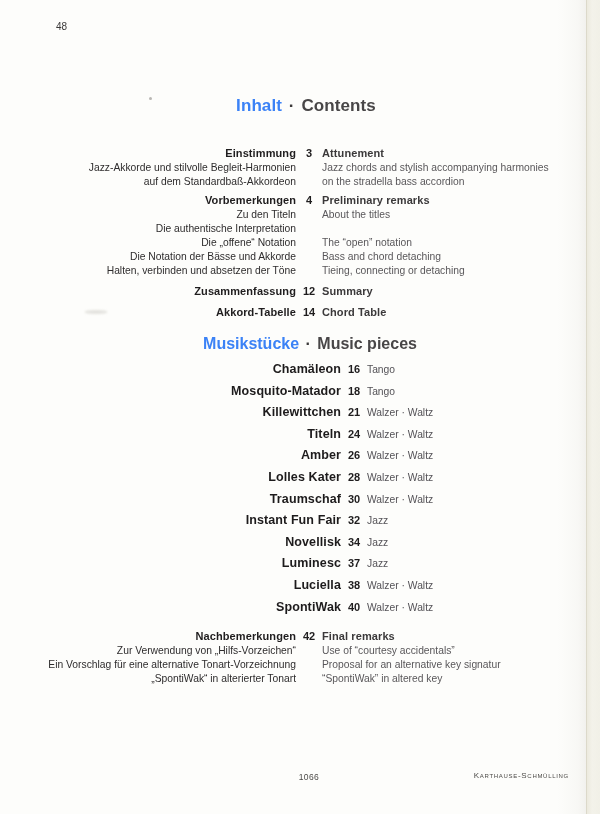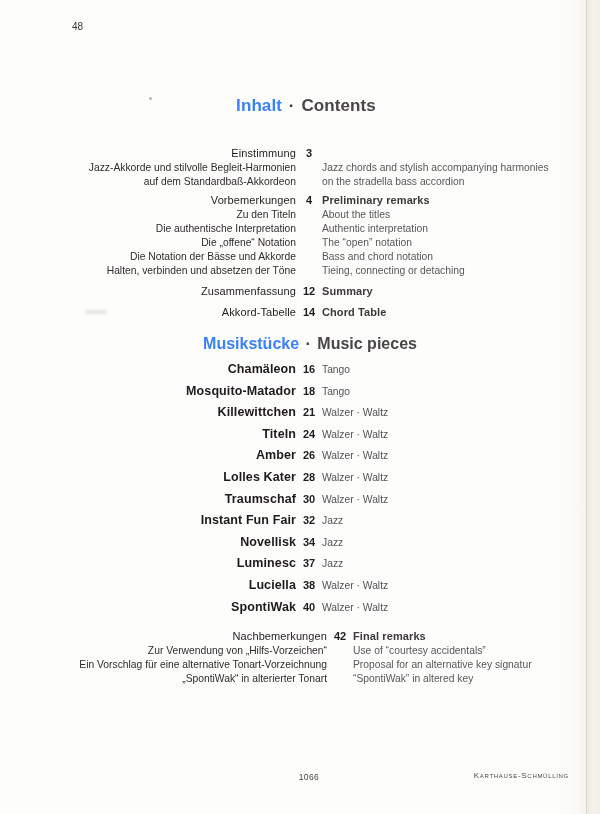--- a/index.html
+++ b/index.html
@@ -22,21 +22,21 @@
     position: absolute; top: 0; bottom: 0; right: 0; width: 13px;
     background: linear-gradient(to right, #eceade 0%, #f3f2ea 40%, #f1f0e7 100%);
     border-left: 1px solid #dcd9ca;
   }
   .speck { position: absolute; border-radius: 50%; }
   .speck-a { left: 149px; top: 97px; width: 3px; height: 3px; background: rgba(130,126,120,0.55); }
   .speck-b { left: 85px; top: 310px; width: 22px; height: 4px; border-radius: 40%;
              background: rgba(165,160,152,0.28); filter: blur(1px); }
 
   .folio {
-    position: absolute; left: 72px; top: 21px;
+    position: absolute; left: 56px; top: 21px;
     font-size: 10px; color: #3a3838;
   }
 
   .main-title {
     margin: 0; padding: 95px 0 0 12px;
     text-align: center;
     font-size: 17px; font-weight: bold; line-height: 22px;
     letter-spacing: 0.1px;
   }
   .main-title .t-de, .section-title .t-de { color: #3b82f6; }
@@ -49,39 +49,39 @@
     grid-template-columns: 296px 26px 1fr;
     align-items: baseline;
   }
   .c-de { text-align: right; }
   .c-num { text-align: center; font-weight: bold; font-size: 11px; color: #1f1d1e; }
   .c-en { text-align: left; }
 
   .entry { margin-bottom: 4px; }
   .entry.gap-lg { margin-top: 6px; }
   .row.head { line-height: 15px; }
-  .row.head .c-de { font-weight: normal; font-size: 11px; color: #1f1d1e; letter-spacing: 0.1px; }
+  .row.head .c-de { font-weight: bold; font-size: 11px; color: #1f1d1e; letter-spacing: 0.1px; }
   .row.head .c-en { font-weight: bold; font-size: 11px; color: #3b393a; letter-spacing: 0.1px; }
   .row.sub { line-height: 14px; }
   .row.sub .c-de { font-size: 10.3px; color: #2e2c2d; }
   .row.sub .c-en { font-size: 10.3px; color: #59575a; }
 
   .section-title {
     margin: 14px 0 0 0; padding-left: 20px;
     text-align: center;
     font-size: 16px; font-weight: bold; line-height: 20px;
   }
 
-  .pieces { margin-top: 5px; }
+  .pieces { margin-top: 5px; margin-left: 45px; }
   .row.piece { line-height: 21.6px; }
   .row.piece .pt { font-weight: bold; font-size: 12.5px; color: #1d1b1c; letter-spacing: 0.1px; }
   .row.piece .pn { font-size: 11px; }
   .row.piece .genre { font-size: 10.3px; color: #545257; }
 
-  .back { margin-top: 11px; padding-left: 31px; }
+  .back { margin-top: 11px; }
 
   .footer-center {
     position: absolute; top: 772px; left: 279px; width: 60px;
     text-align: center; font-size: 8.5px; color: #4c4a47;
     letter-spacing: 0.4px;
   }
   .footer-right {
     position: absolute; top: 771px; right: 31px;
     font-size: 8px; color: #4c4a47;
     font-variant: small-caps; letter-spacing: 0.7px;
@@ -103,20 +103,21 @@
     <span class="t-de">Inhalt</span>
     <span class="t-sep">·</span>
     <span class="t-en">Contents</span>
   </h1>
 
   <div class="toc" id="front-matter">
   <div class="entry">
     <div class="row head">
       <div class="c-de">Einstimmung</div>
       <div class="c-num">3</div>
+      <div class="c-en">Attunement</div>
     </div>
 
   <div class="row sub">
     <div class="c-de">Jazz-Akkorde und stilvolle Begleit-Harmonien</div>
     <div class="c-num"></div>
     <div class="c-en">Jazz chords and stylish accompanying harmonies</div>
   </div>
 
   <div class="row sub">
     <div class="c-de">auf dem Standardbaß-Akkordeon</div>
@@ -134,33 +135,32 @@
 
   <div class="row sub">
     <div class="c-de">Zu den Titeln</div>
     <div class="c-num"></div>
     <div class="c-en">About the titles</div>
   </div>
 
   <div class="row sub">
     <div class="c-de">Die authentische Interpretation</div>
     <div class="c-num"></div>
-    <div class="c-en">Authentic interpretation</div>
   </div>
 
   <div class="row sub">
     <div class="c-de">Die „offene“ Notation</div>
     <div class="c-num"></div>
     <div class="c-en">The “open” notation</div>
   </div>
 
   <div class="row sub">
     <div class="c-de">Die Notation der Bässe und Akkorde</div>
     <div class="c-num"></div>
-    <div class="c-en">Bass and chord notation</div>
+    <div class="c-en">Bass and chord detaching</div>
   </div>
 
   <div class="row sub">
     <div class="c-de">Halten, verbinden und absetzen der Töne</div>
     <div class="c-num"></div>
     <div class="c-en">Tieing, connecting or detaching</div>
   </div>
 </div>
 
   <div class="entry gap-lg">

